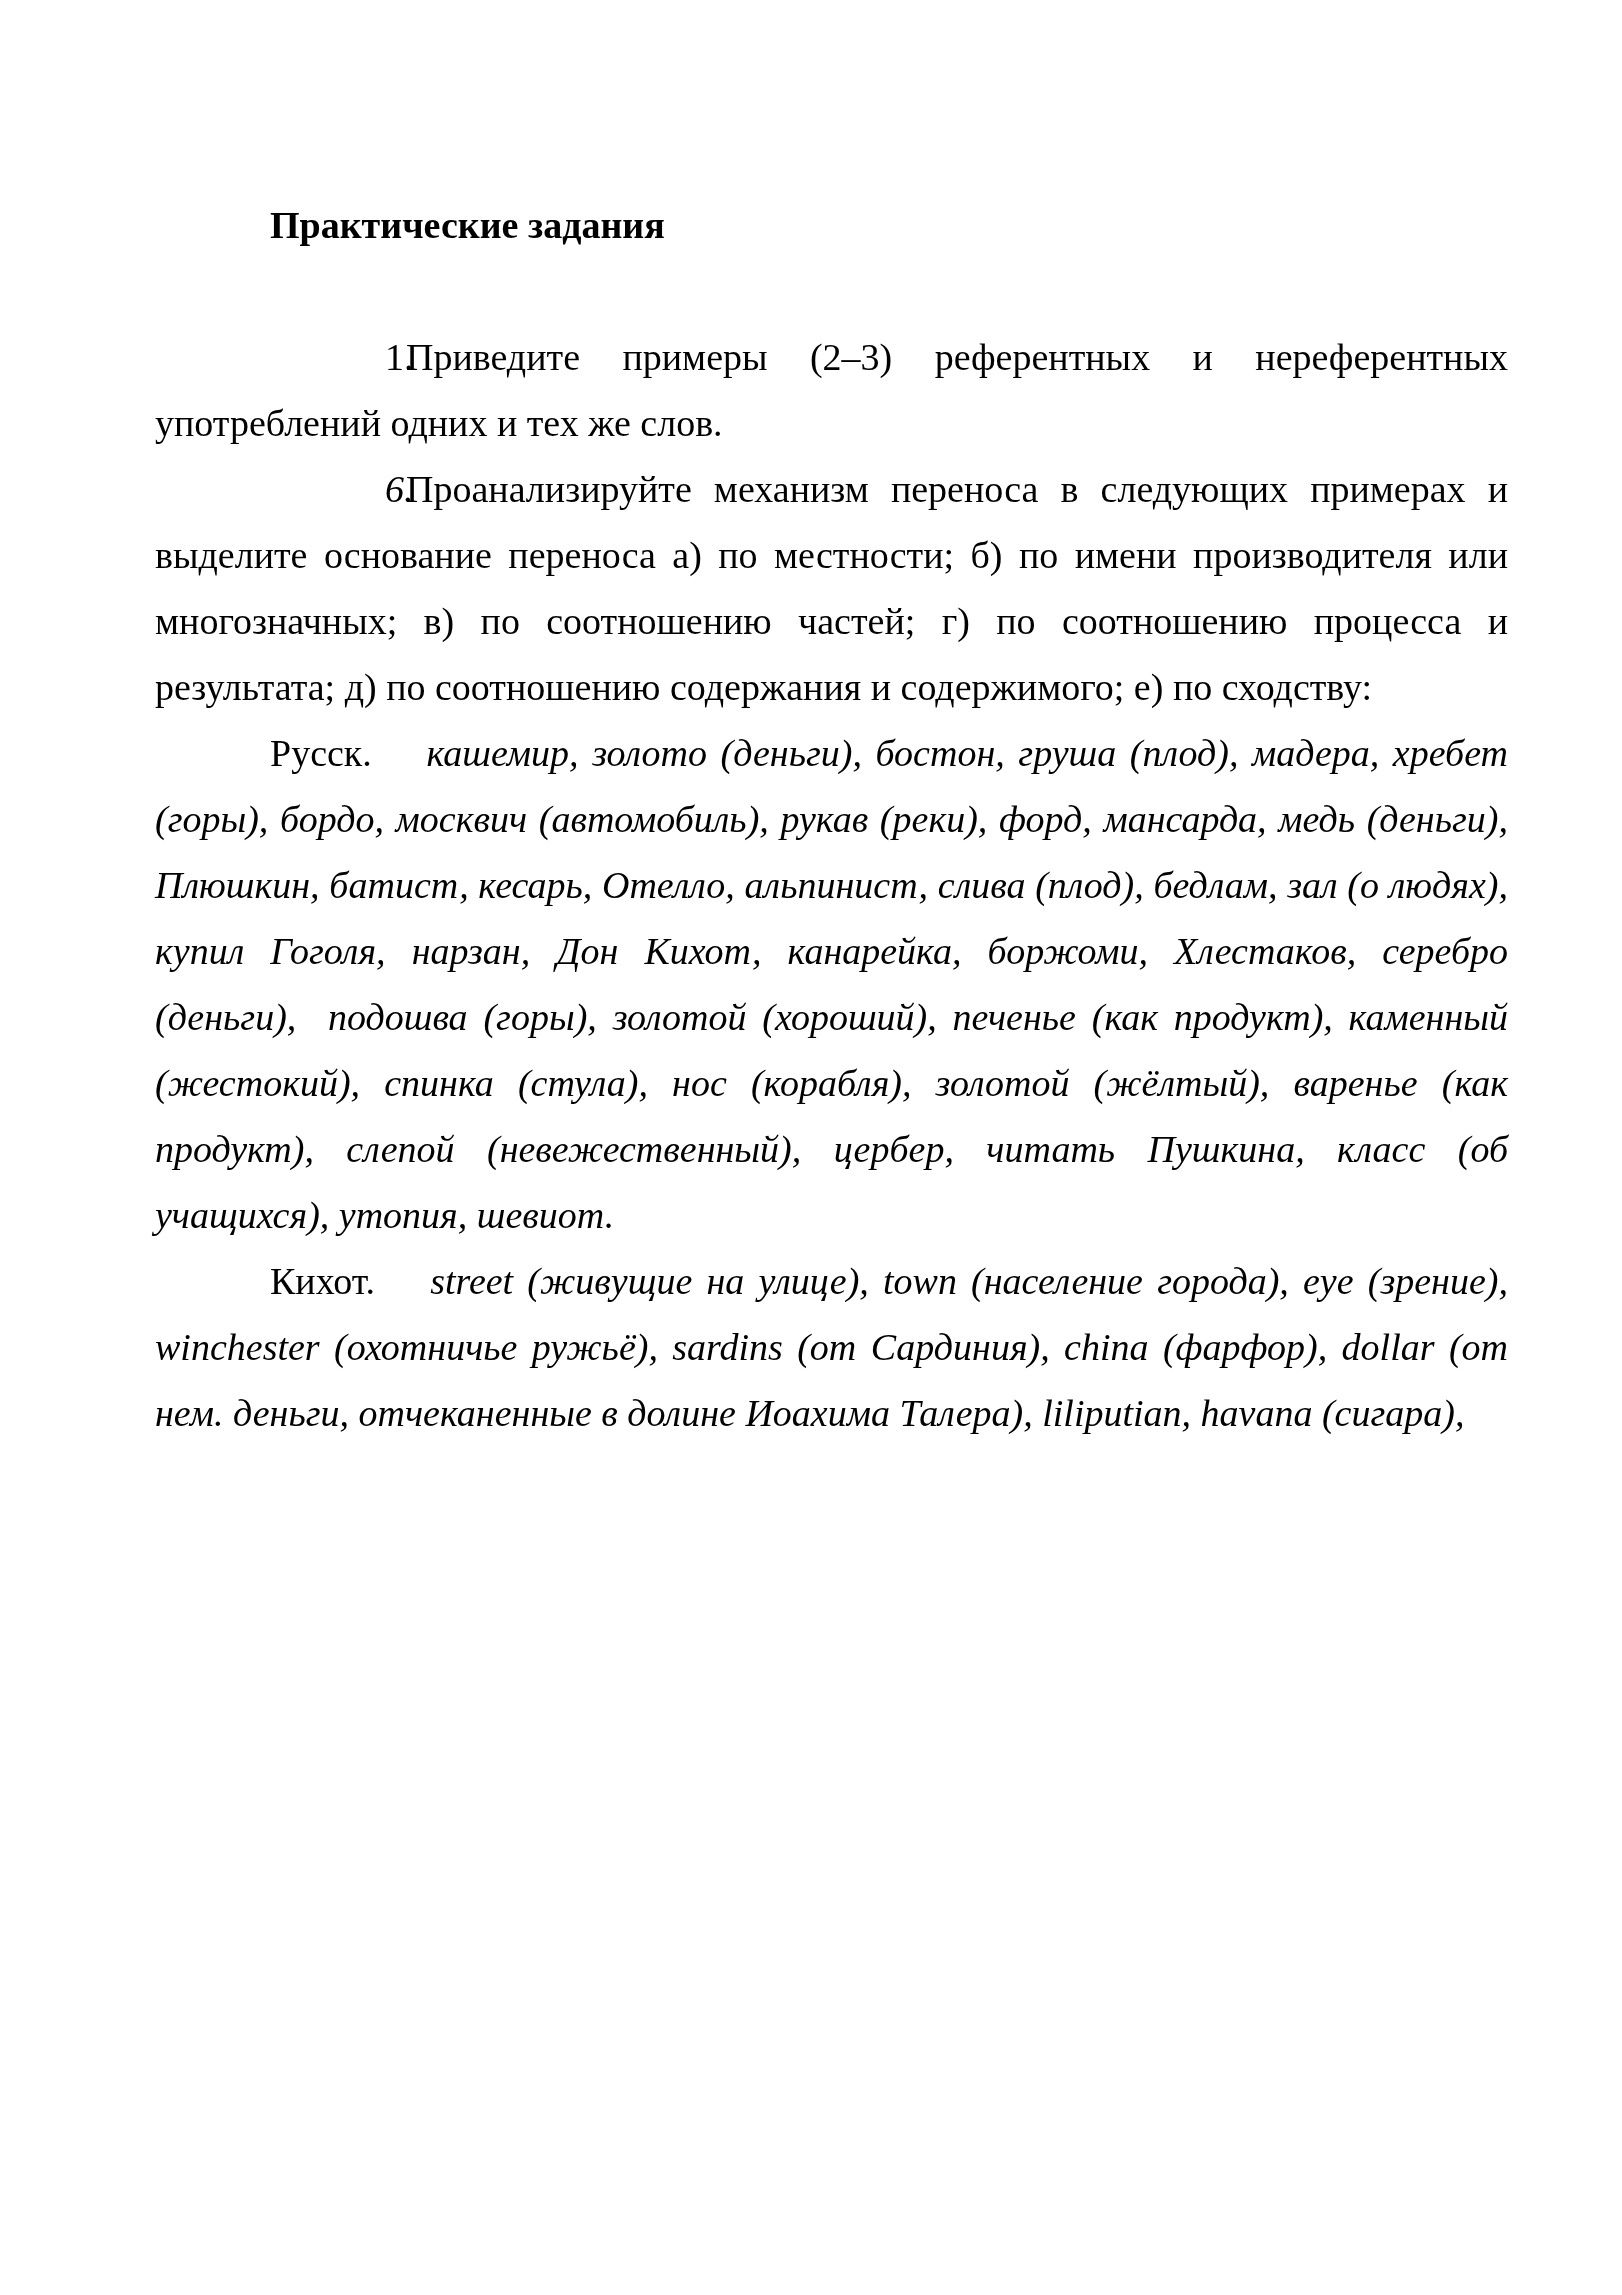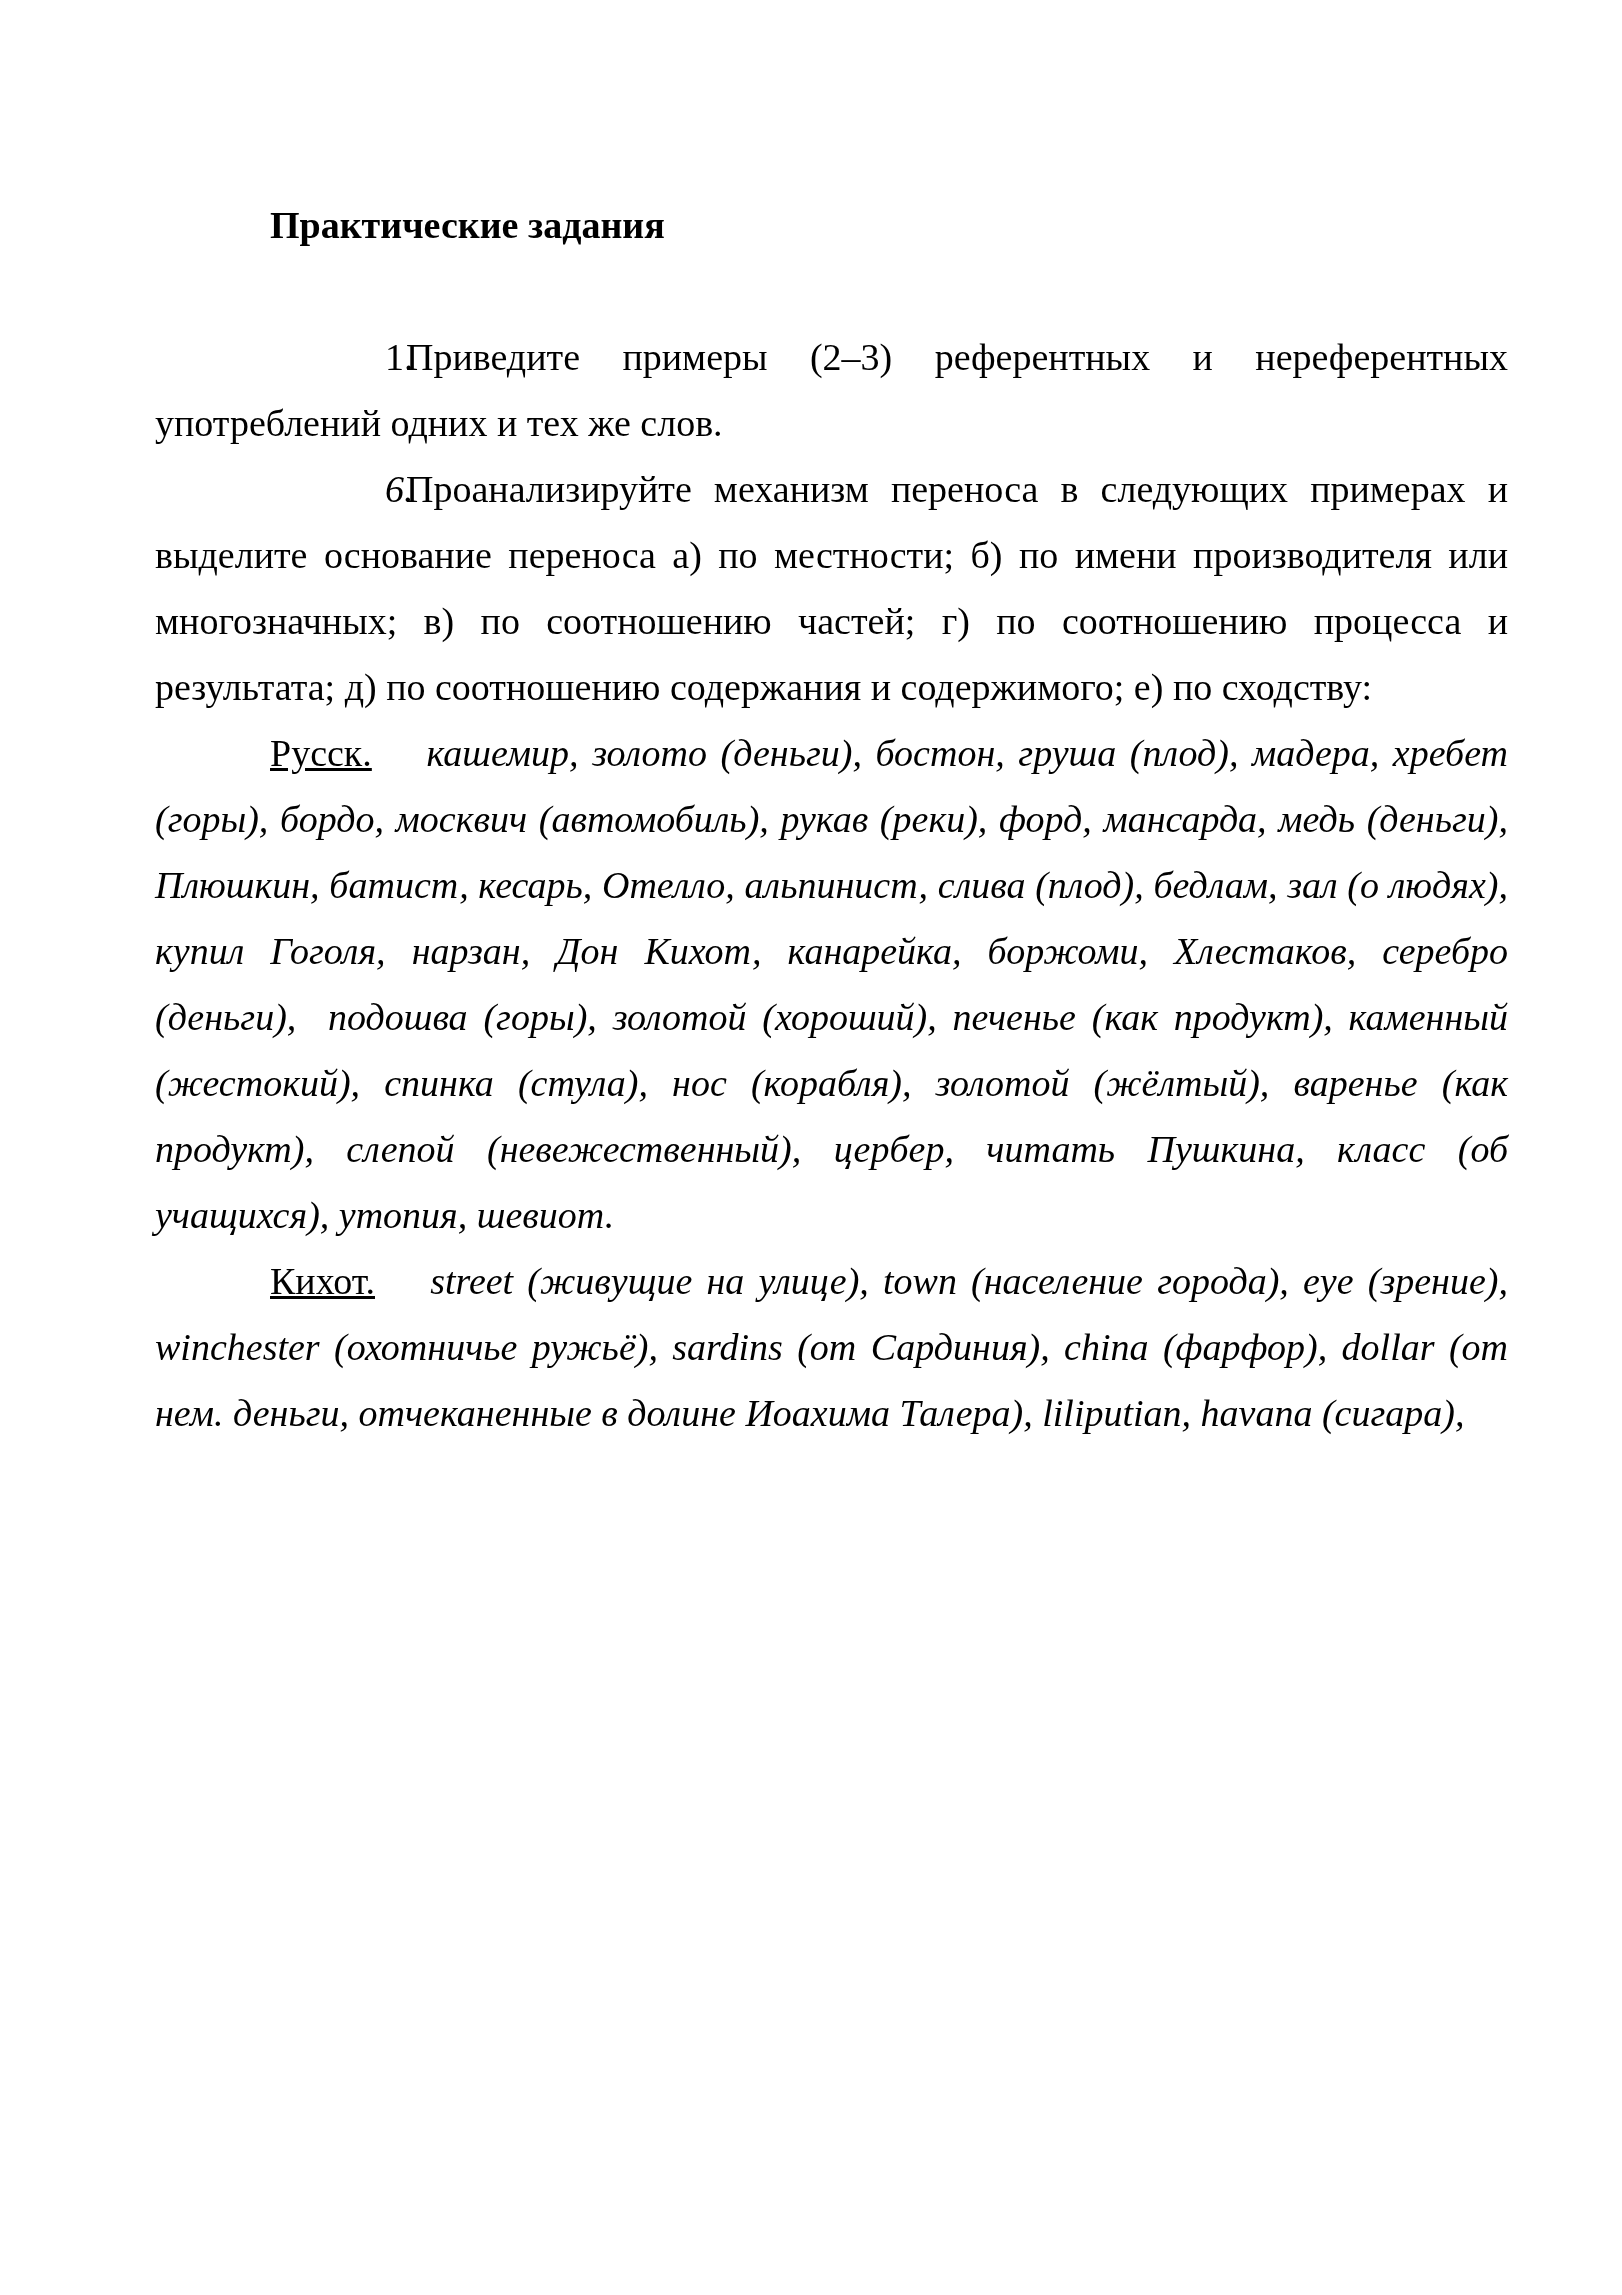--- a/index.html
+++ b/index.html
@@ -44,21 +44,20 @@
   }
   .t {
     white-space: pre-wrap;
     margin-left: 41px;
   }
   .examples .t {
     font-style: italic;
   }
   .ex-label {
     font-style: normal;
-    text-decoration: underline;
   }
   .page-footer {
     position: absolute;
     top: 2063px;
     left: 141px;
     width: 1353px;
     text-align: center;
   }
 </style>
 </head>

